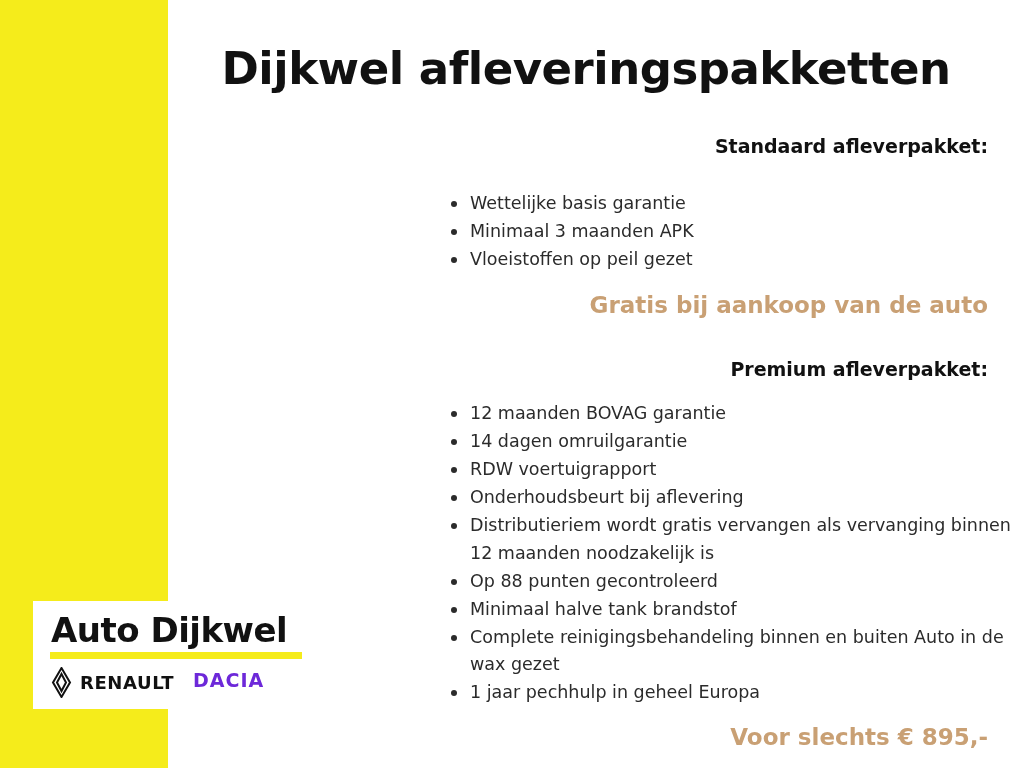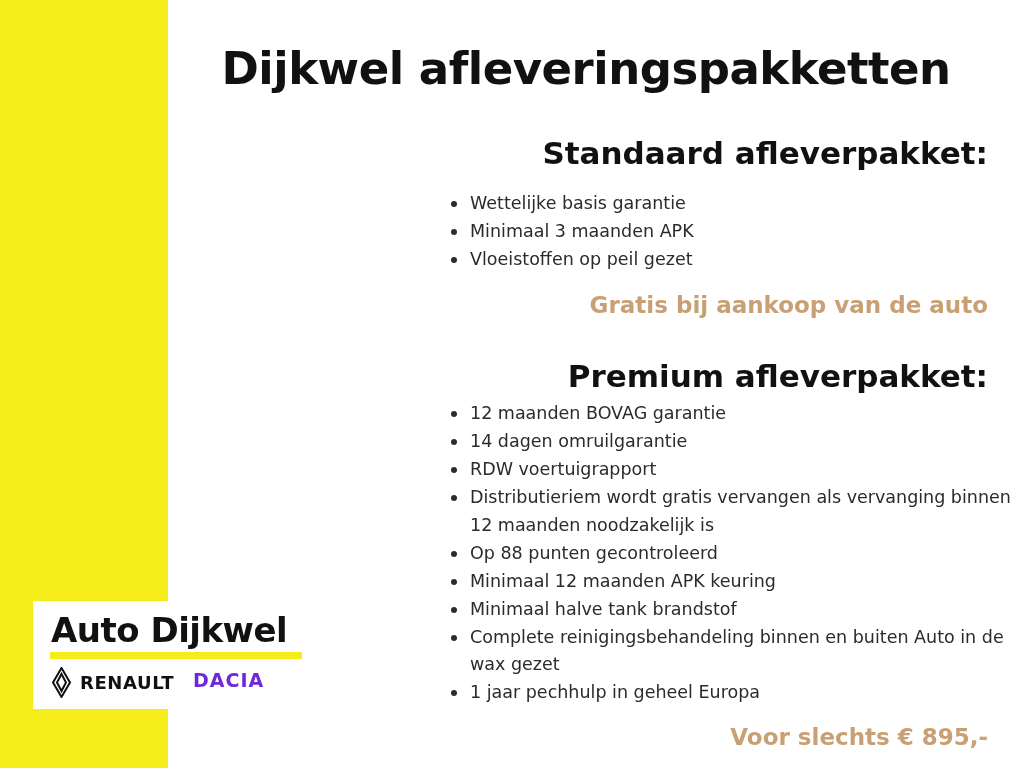--- a/index.html
+++ b/index.html
@@ -44,21 +44,21 @@
     font-size: 45px;
     font-weight: bold;
     color: #111111;
     letter-spacing: -0.5px;
     white-space: nowrap;
   }
   .section-heading {
     position: absolute;
     right: 36px;
     text-align: right;
-    font-size: 31px;
+    font-size: 19px;
     font-weight: bold;
     color: #111111;
     white-space: nowrap;
   }
   .heading-standaard { top: 135px; }
   .heading-premium { top: 358px; }
 
   .bullet-list {
     position: absolute;
     margin: 0;
@@ -179,23 +179,23 @@
     </ul>
 
     <div class="accent-line accent-gratis">Gratis bij aankoop van de auto</div>
 
     <div class="section-heading heading-premium">Premium afleverpakket:</div>
 
     <ul class="bullet-list list-premium">
       <li>12 maanden BOVAG garantie</li>
       <li>14 dagen omruilgarantie</li>
       <li>RDW voertuigrapport</li>
+      <li>Onderhoudsbeurt bij aflevering</li>
       <li>Distributieriem wordt gratis vervangen als vervanging binnen 12 maanden noodzakelijk is</li>
       <li>Op 88 punten gecontroleerd</li>
-      <li>Minimaal 12 maanden APK keuring</li>
       <li>Minimaal halve tank brandstof</li>
       <li>Complete reinigingsbehandeling binnen en buiten Auto in de wax gezet</li>
       <li>1 jaar pechhulp in geheel Europa</li>
     </ul>
 
     <div class="accent-line accent-price">Voor slechts € 895,-</div>
 
   </div>
 
   <div class="logo-box">

